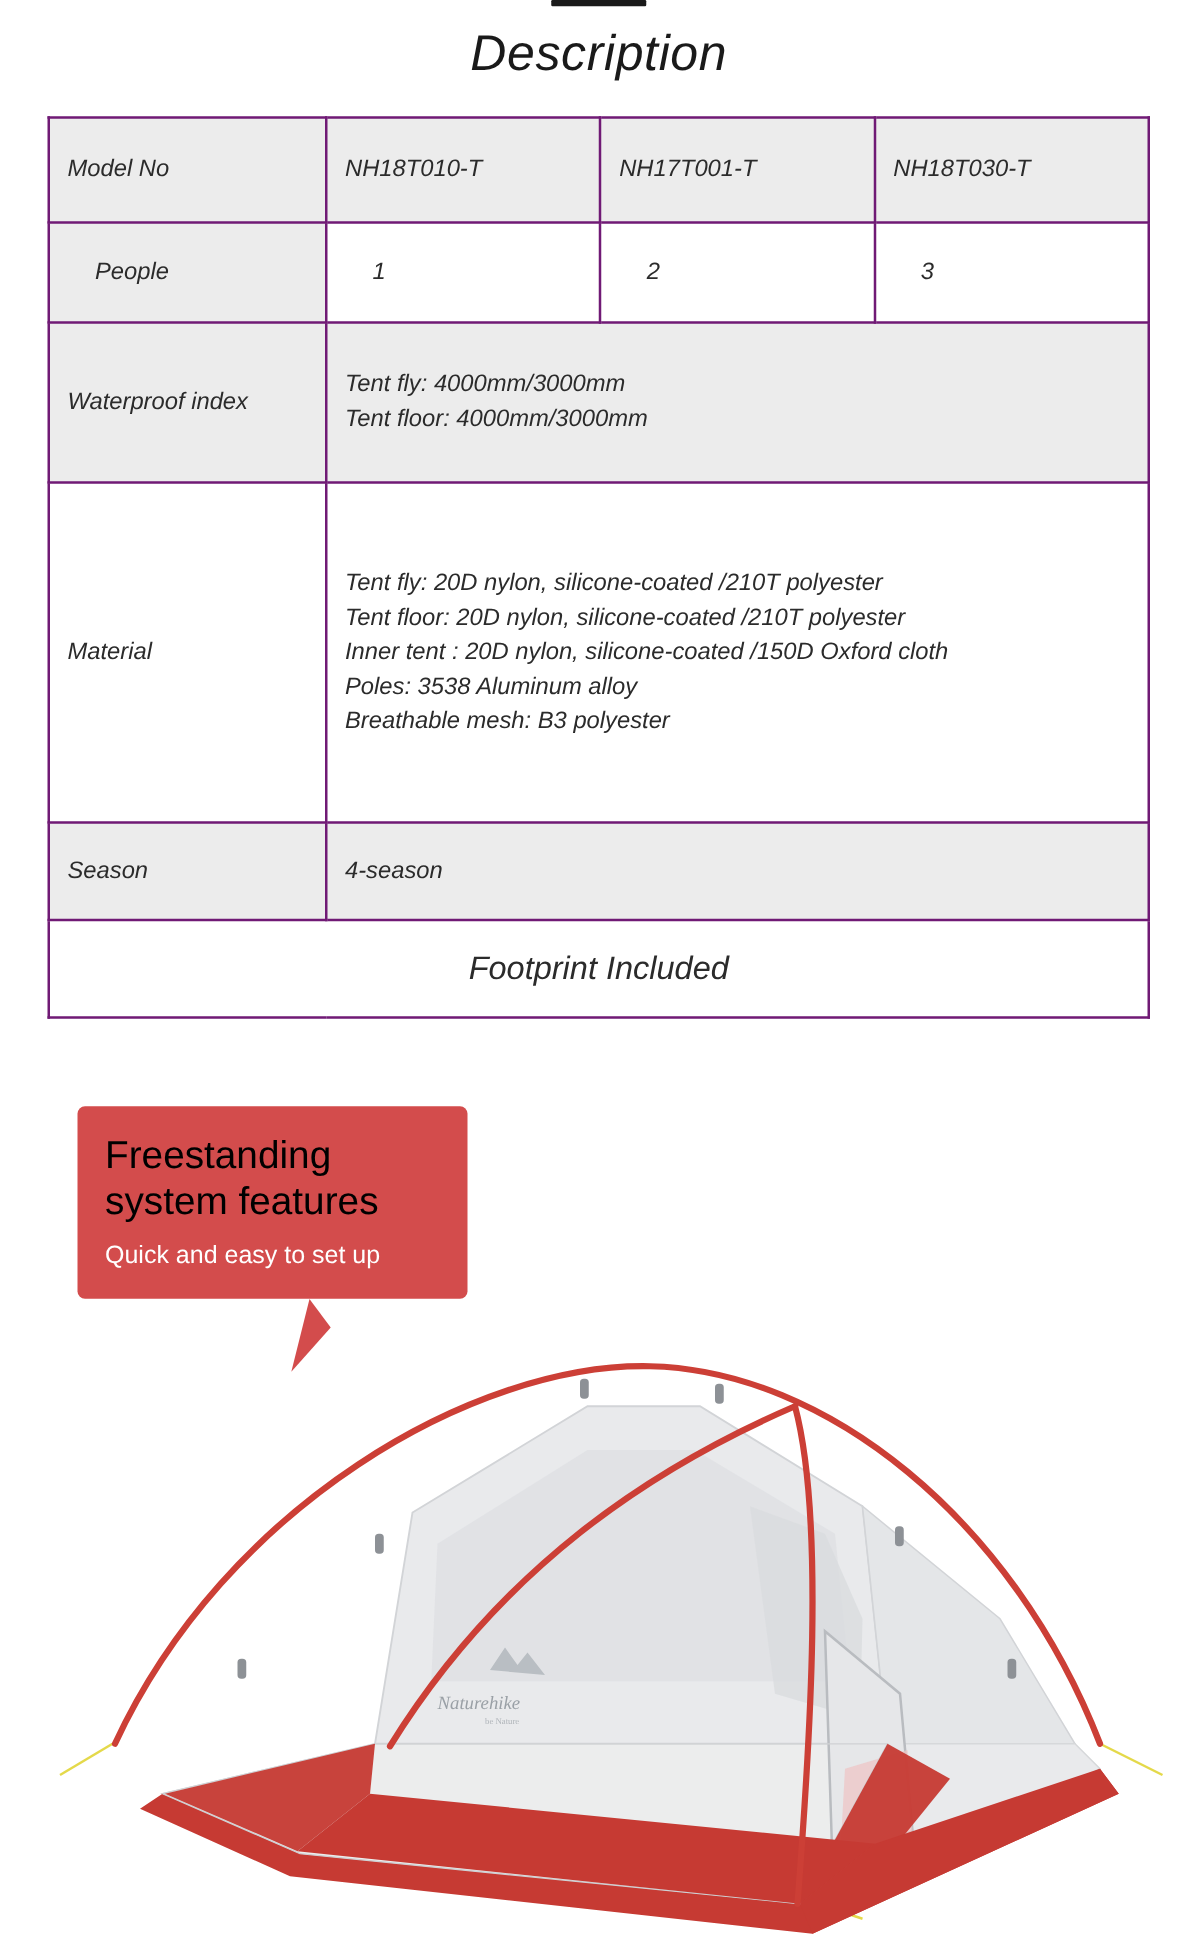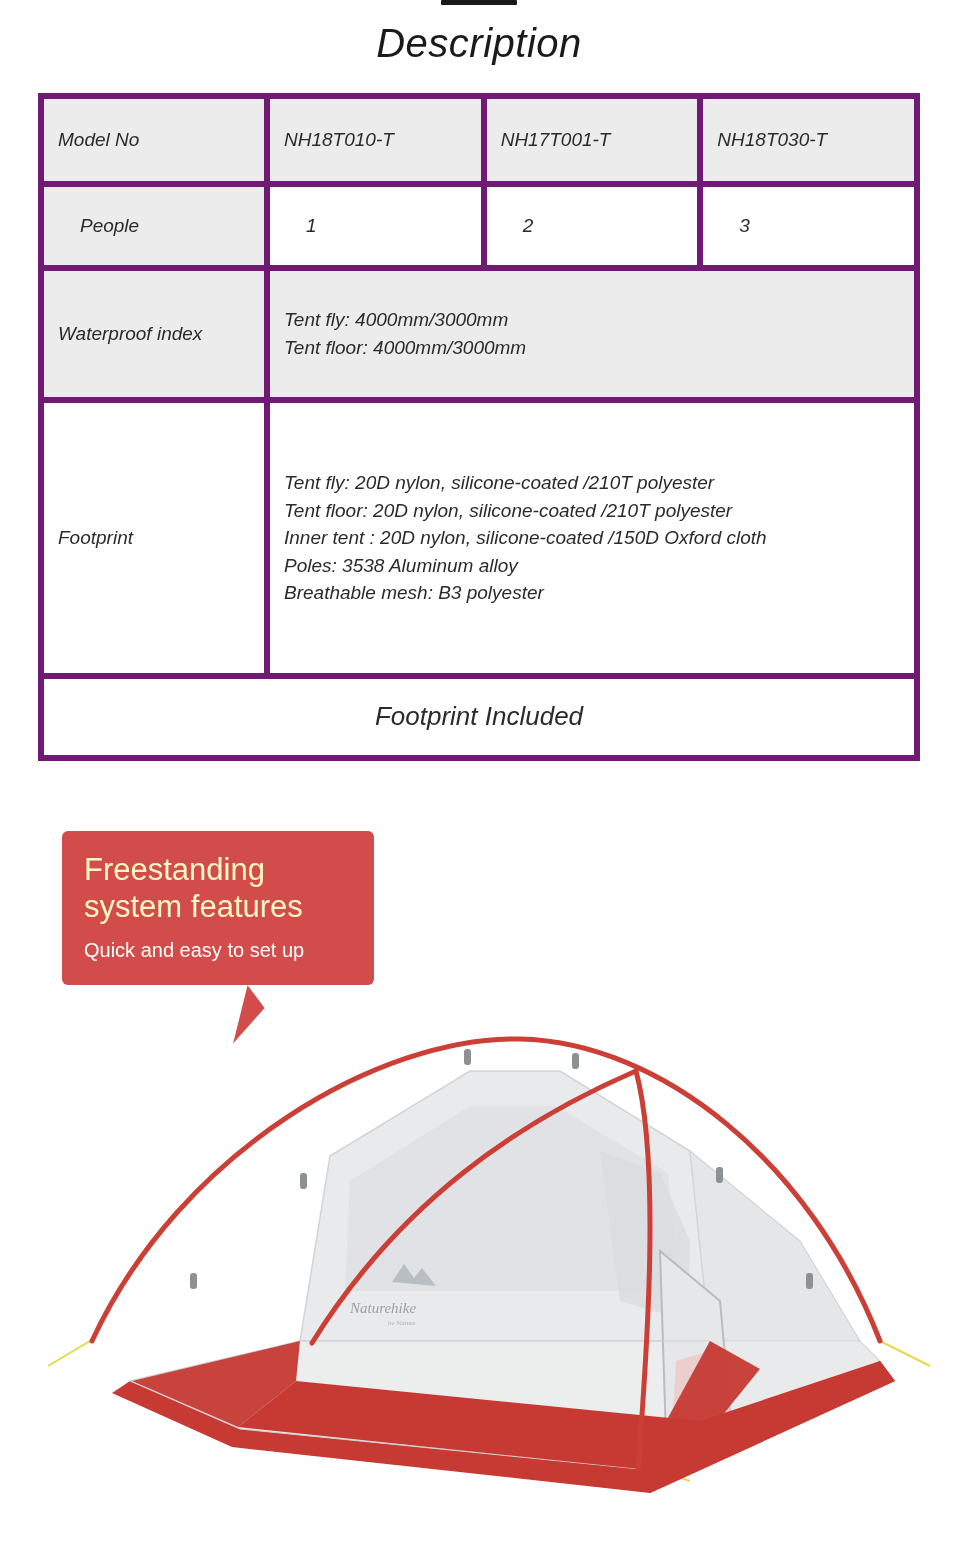--- a/index.html
+++ b/index.html
@@ -41,21 +41,21 @@
   .spec-table-wrap {
     margin: 28px 38px 0 38px;
   }
   table.spec {
     width: 882px;
     border-collapse: collapse;
     table-layout: fixed;
     font-style: italic;
   }
   table.spec td {
-    border: 6px solid #701a75;
+    border: 2px solid #701a75;
     vertical-align: middle;
     font-size: 19px;
     color: #2b2b2b;
     padding: 10px 14px;
     font-style: italic;
     line-height: 1.45;
   }
   td.label {
     width: 192px;
     background: #ececec;
@@ -98,21 +98,21 @@
     background: #d34c4c;
     border-radius: 6px;
     padding: 20px 22px 22px 22px;
     box-sizing: border-box;
     color: #ffffff;
   }
   .callout-title {
     font-size: 31px;
     line-height: 1.2;
     font-weight: normal;
-    color: #fef9c3;
+    color: #000000;
     white-space: pre-line;
   }
   .callout-sub {
     margin-top: 12px;
     font-size: 20px;
     color: #ffffff;
     line-height: 1.3;
   }
   .callout-tail {
     position: absolute;
@@ -170,28 +170,32 @@
         <td class="val-white people-cell">3</td>
       </tr>
       <tr class="row-water">
         <td class="label">Waterproof index</td>
         <td class="val" colspan="3">
           <span class="cell-line">Tent fly: 4000mm/3000mm</span>
           <span class="cell-line">Tent floor: 4000mm/3000mm</span>
         </td>
       </tr>
       <tr class="row-material">
-        <td class="val-white label" style="background:#ffffff">Footprint</td>
+        <td class="val-white label" style="background:#ffffff">Material</td>
         <td class="val-white material-cell" colspan="3">
           <span class="cell-line">Tent fly: 20D nylon, silicone-coated /210T polyester</span>
           <span class="cell-line">Tent floor: 20D nylon, silicone-coated /210T polyester</span>
           <span class="cell-line">Inner tent : 20D nylon, silicone-coated /150D Oxford cloth</span>
           <span class="cell-line">Poles: 3538 Aluminum alloy</span>
           <span class="cell-line">Breathable mesh: B3 polyester</span>
         </td>
+      </tr>
+      <tr class="row-season">
+        <td class="label">Season</td>
+        <td class="val" colspan="3">4-season</td>
       </tr>
       <tr class="row-footprint">
         <td colspan="4">Footprint Included</td>
       </tr>
     </tbody>
   </table>
 </div>
 
 <div class="feature-area">
 

